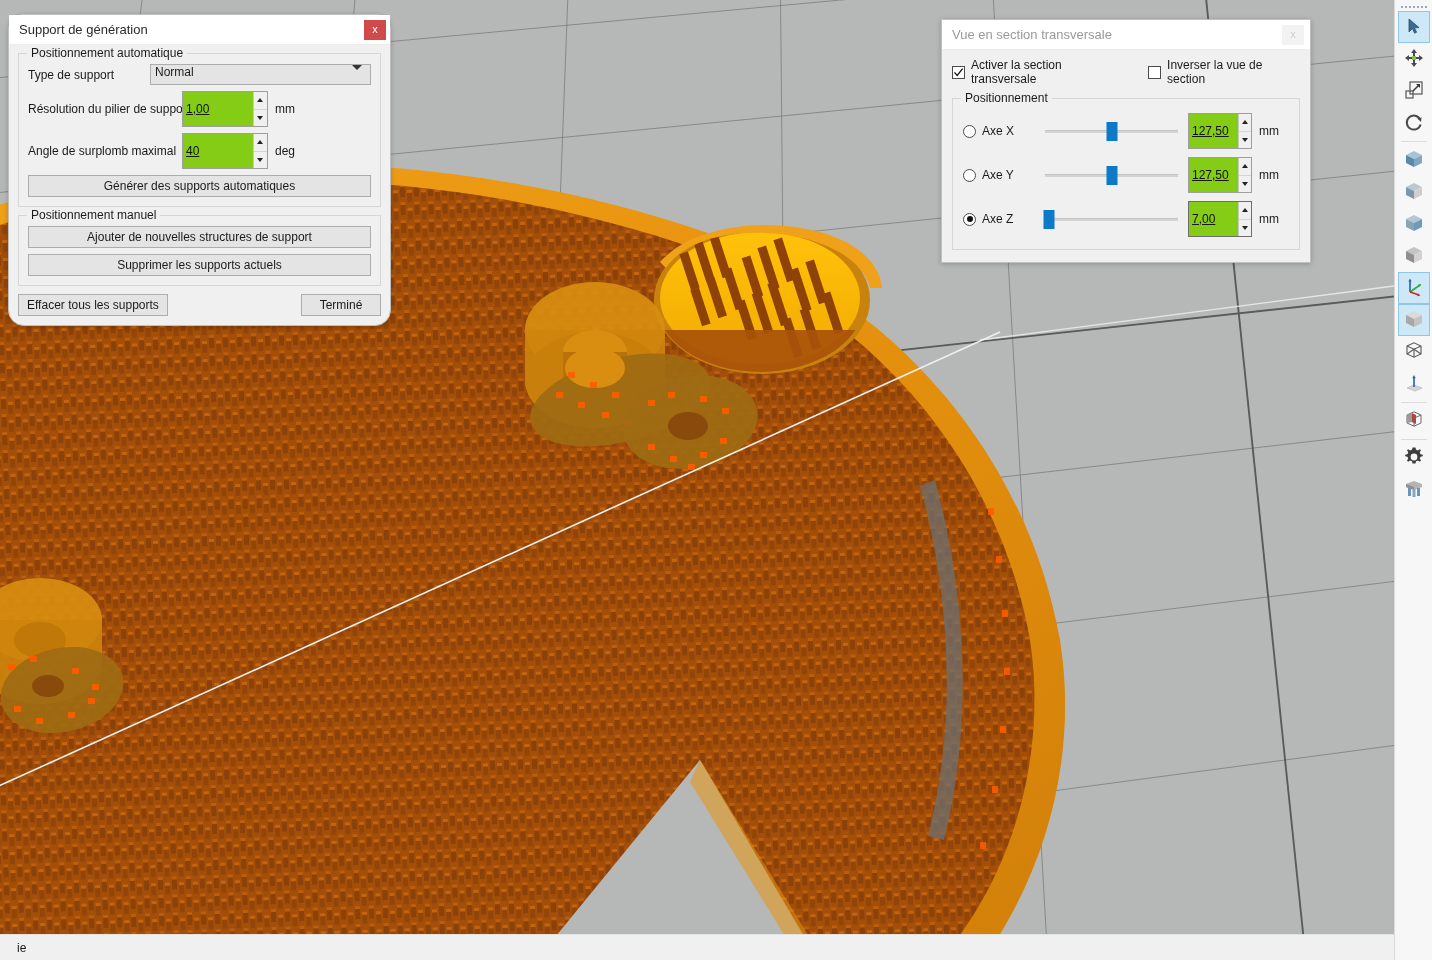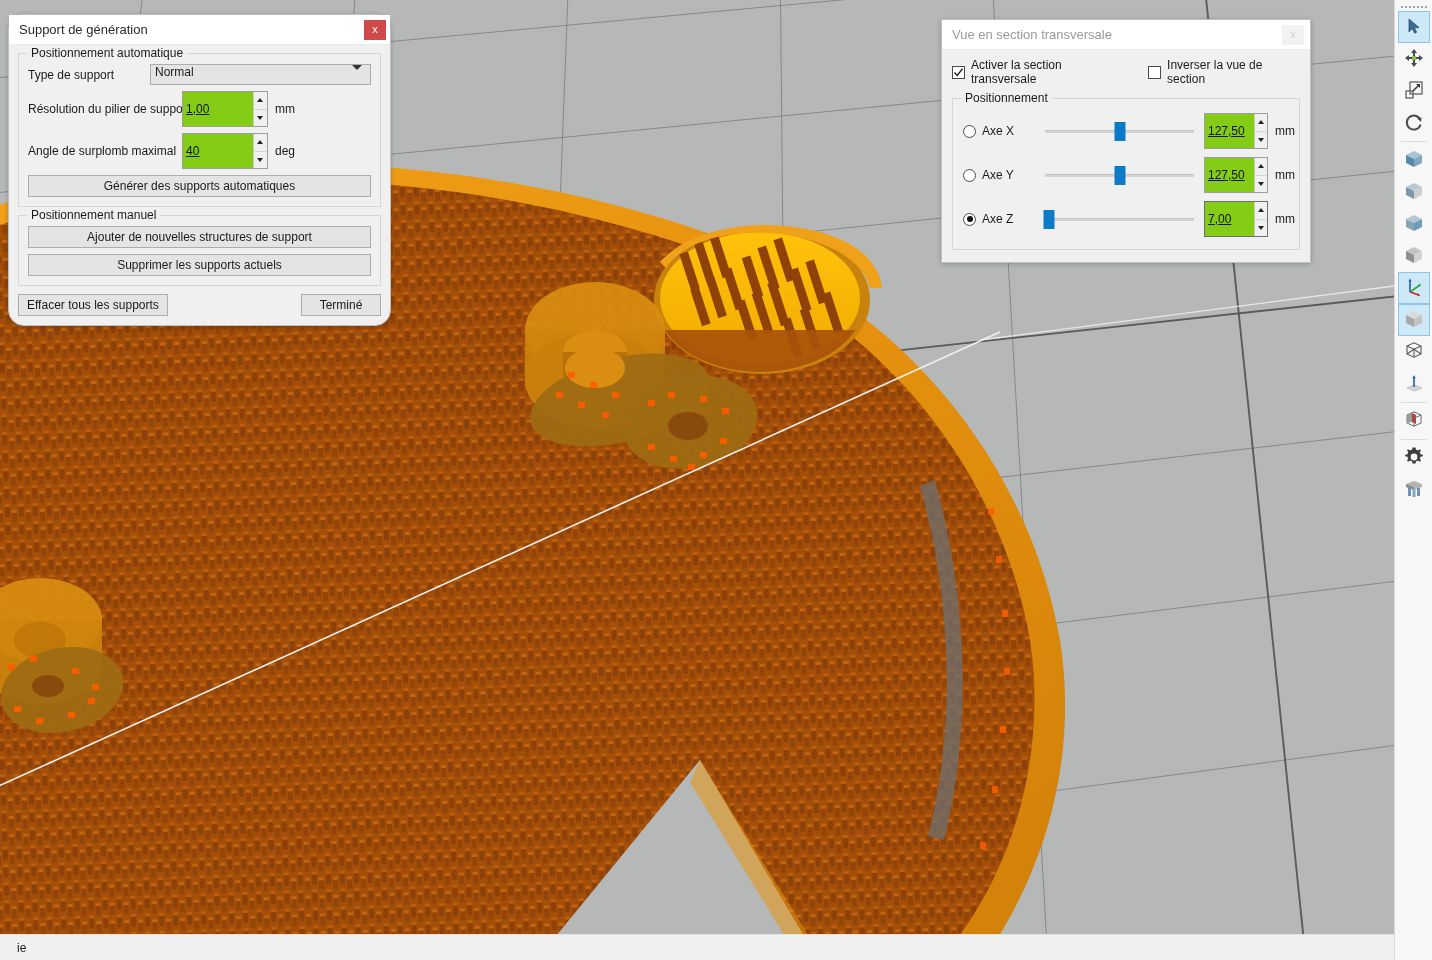--- a/index.html
+++ b/index.html
@@ -645,21 +645,21 @@
           </span>
           <span>Activer la section transversale</span>
         </label>
 
         <label class="cb">
           <span class="box"></span>
           <span>Inverser la vue de section</span>
         </label>
       </div>
 
-      <div class="grp" style="padding:14px 4px 12px 10px; margin-bottom:0">
+      <div class="grp" style="padding:14px 20px 12px 10px; margin-bottom:0">
         <span class="grp-title">Positionnement</span>
 
         <div class="row" style="margin-bottom:8px">
           <label class="rd" style="width:72px">
             <span class="circ"></span>
             <span>Axe X</span>
           </label>
           <div class="sld" style="flex:1; margin:0 10px">
             <div class="track"></div>
             <div class="thumb" style="left:50%"></div>

